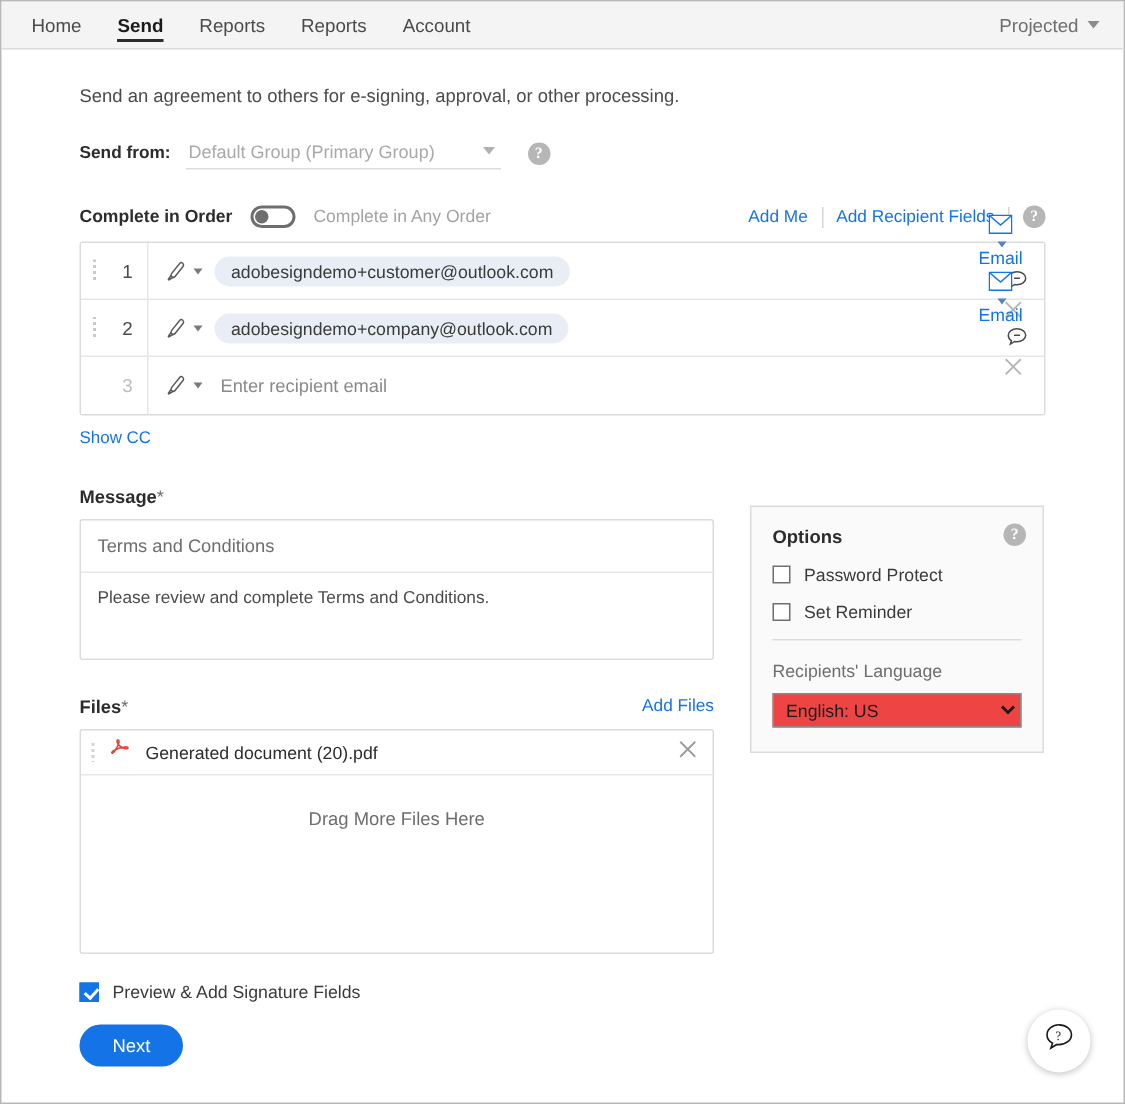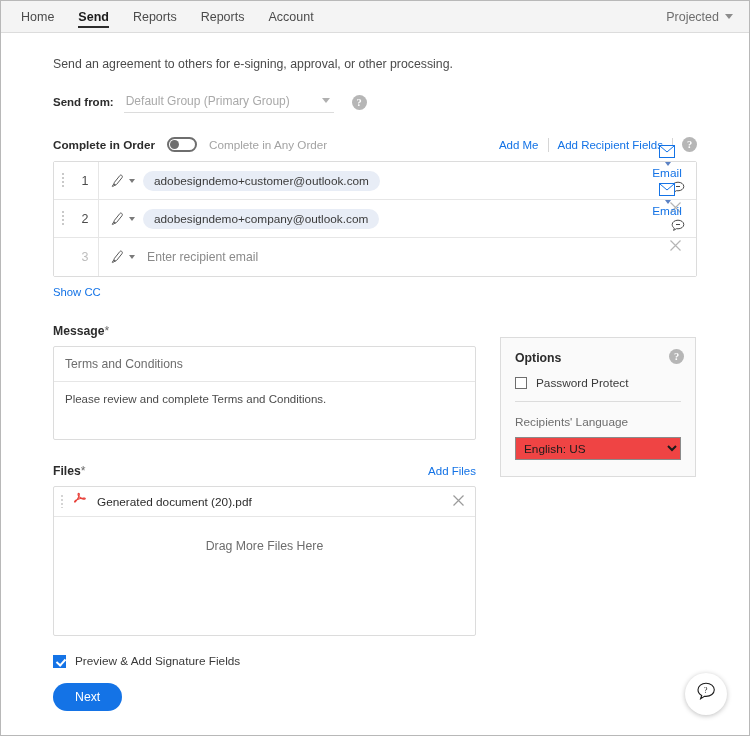--- a/index.html
+++ b/index.html
@@ -513,20 +513,24 @@
 
       <div class="col-right">
         <div class="opt-panel">
           <span class="help-ico opt-help">?</span>
           <div class="opt-title">Options</div>
 
           <div class="opt-row">
             <span class="cbox"></span>
             <span class="opt-text">Password Protect</span>
           </div>
+          <div class="opt-row">
+            <span class="cbox"></span>
+            <span class="opt-text">Set Reminder</span>
+          </div>
 
           <div class="opt-hr"></div>
 
           <div class="lang-label">Recipients' Language</div>
           <select class="lang-select">
             <option>English: US</option>
           </select>
         </div>
       </div>
 

